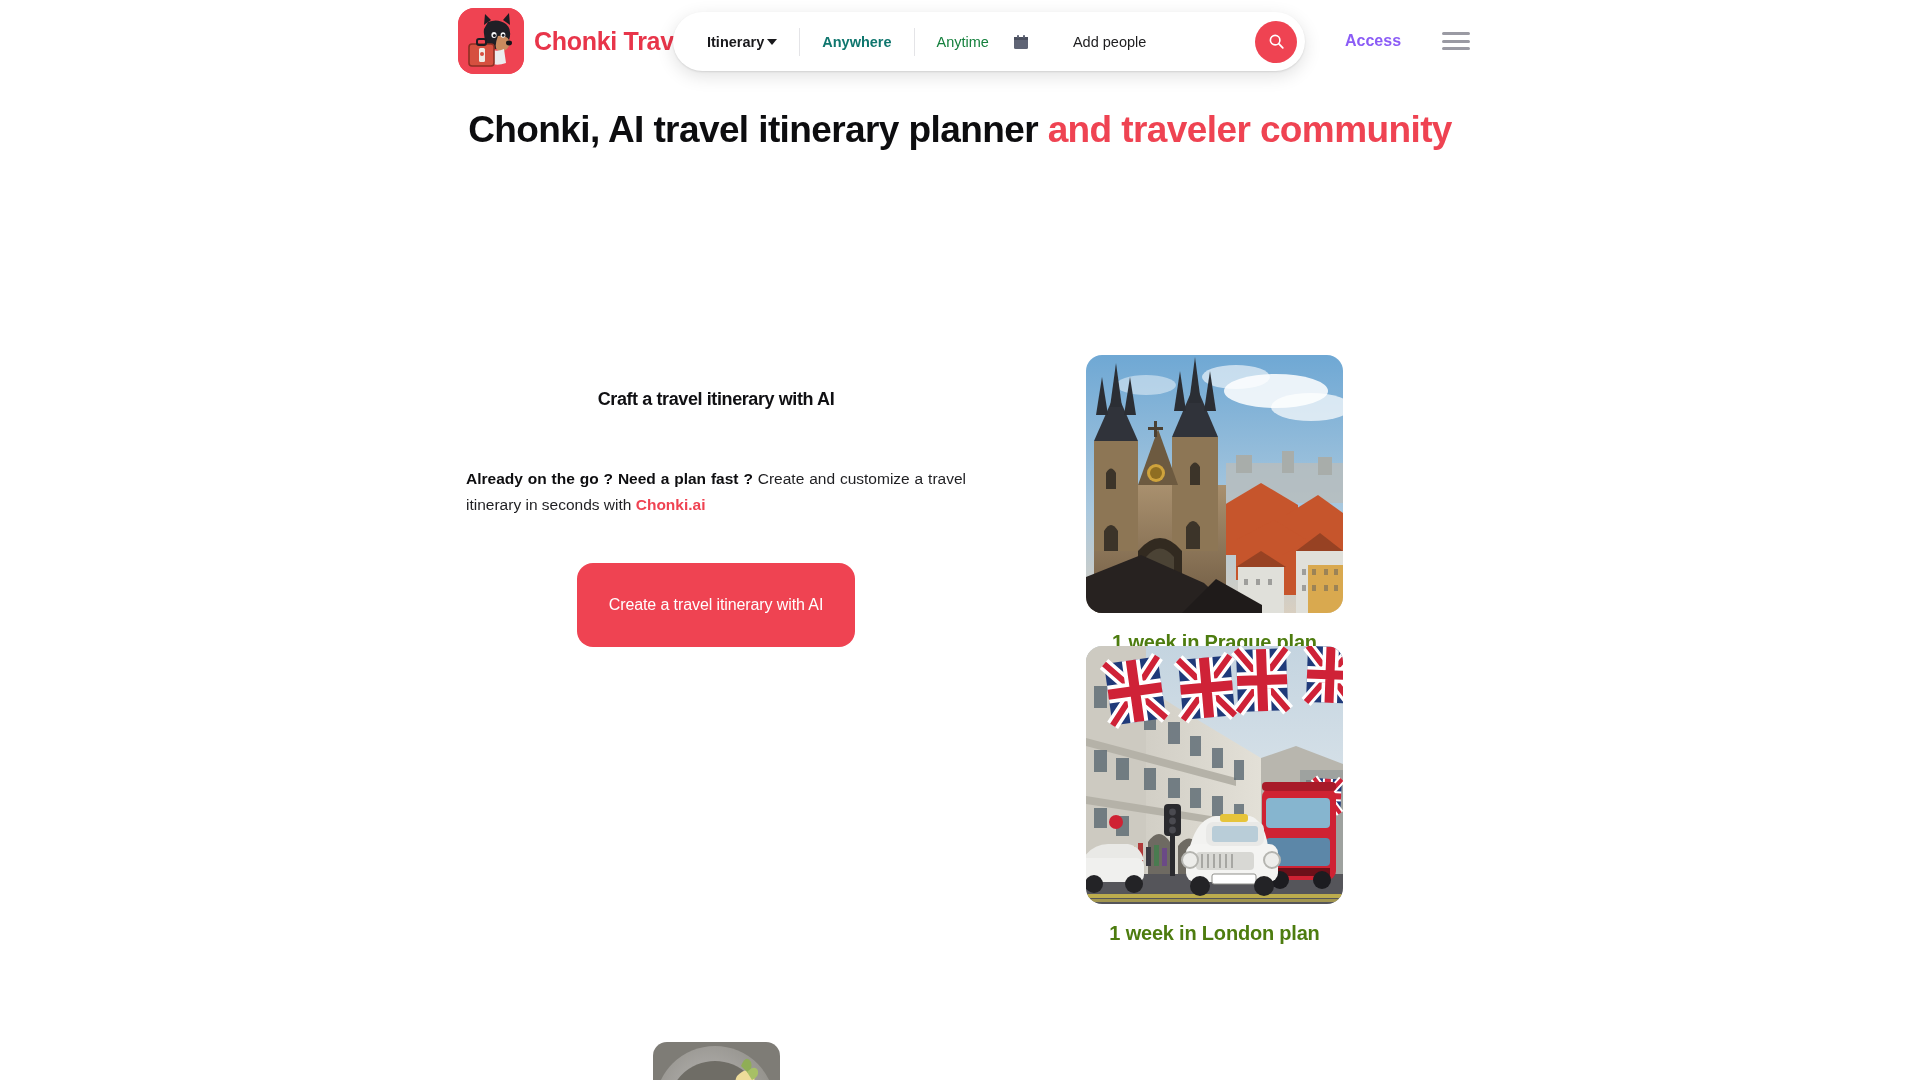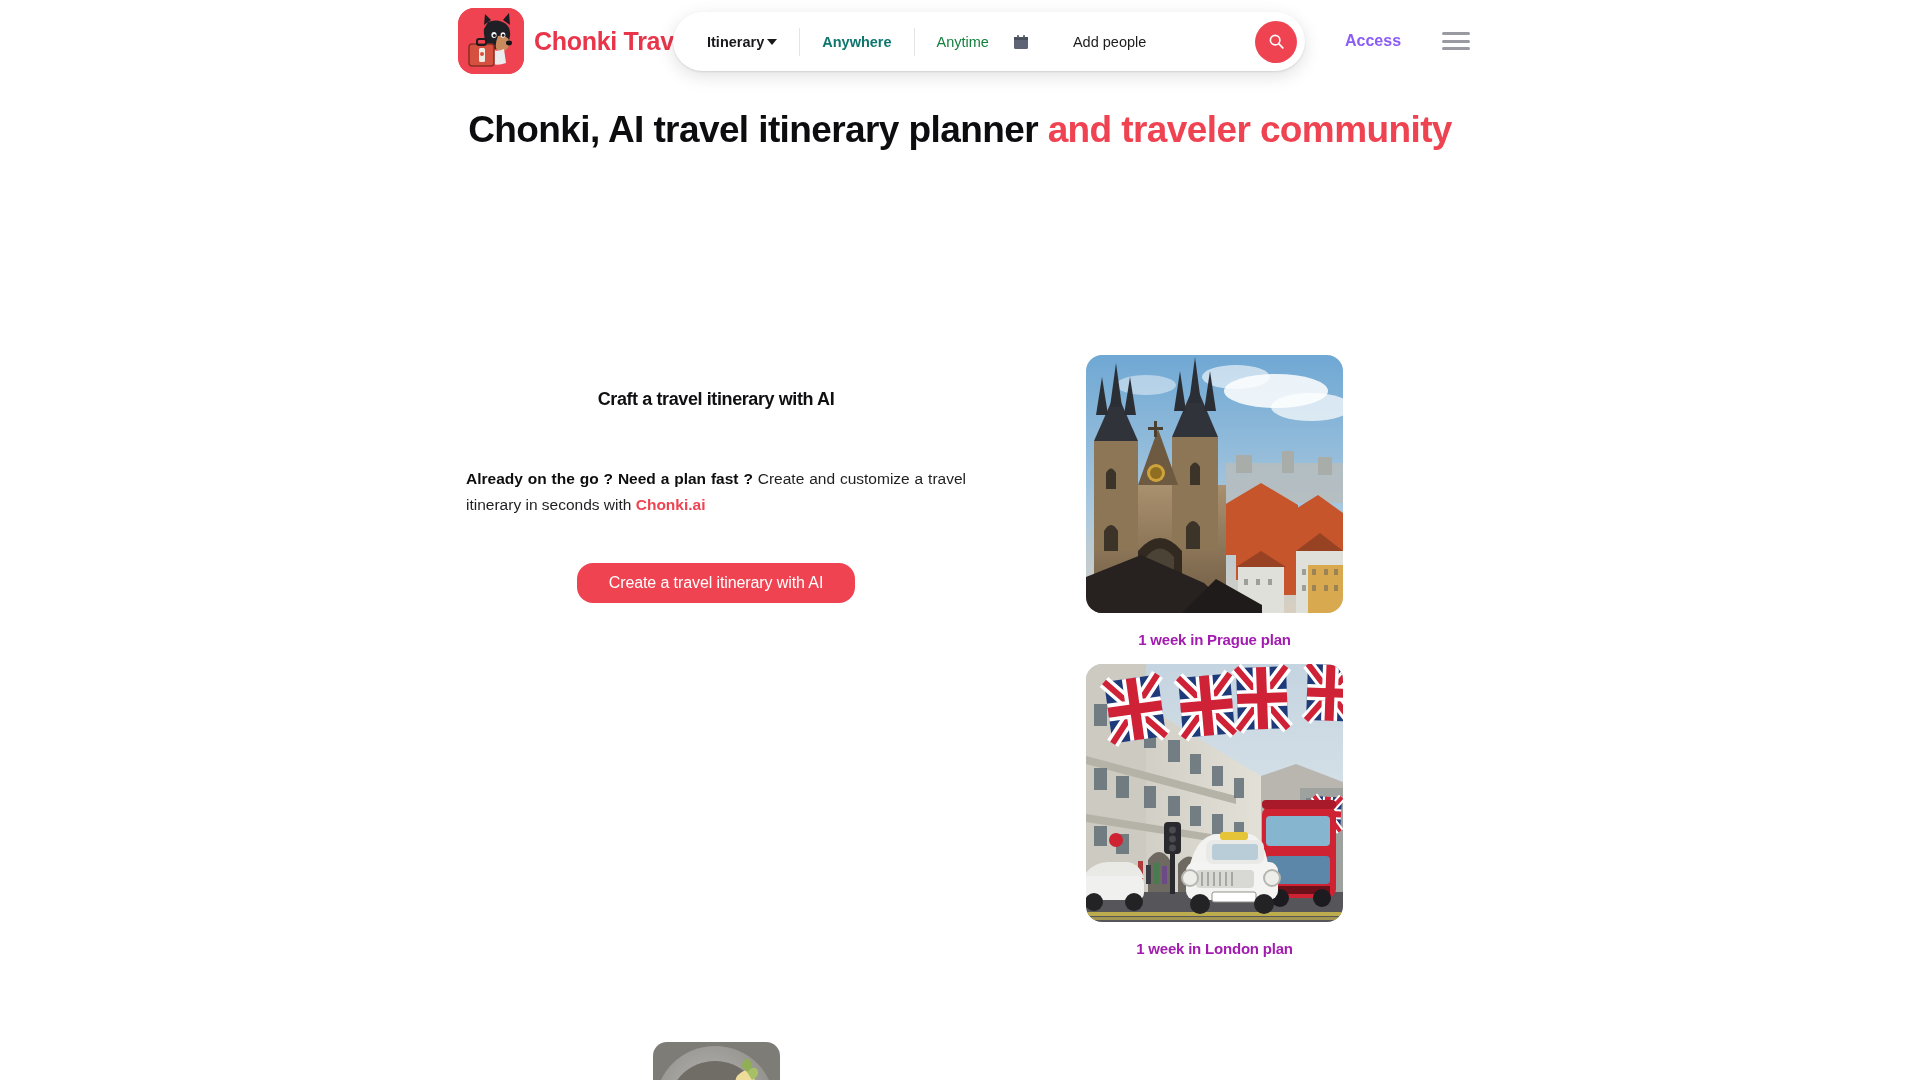--- a/index.html
+++ b/index.html
@@ -201,51 +201,51 @@
 
   .cta-wrap { text-align: center; margin-top: 46px; }
   .cta-btn {
     display: inline-block;
     background: #ef4352;
     color: #ffffff;
     border: none;
     border-radius: 16px;
     font-size: 16px;
     font-family: inherit;
-    padding: 12px 32px;
+    padding: 34px 32px;
     cursor: pointer;
     line-height: 1;
     letter-spacing: -0.1px;
   }
 
   
   .plan-card {
     position: absolute;
     width: 257px;
     cursor: pointer;
   }
   .plan-card.prague { left: 1086px; top: 203px; }
-  .plan-card.london { left: 1086px; top: 512px; }
+  .plan-card.london { left: 1086px; top: 494px; }
 
   .plan-thumb {
     width: 257px;
     height: 258px;
     border-radius: 16px;
     overflow: hidden;
     position: relative;
     display: block;
   }
   .plan-thumb svg { display: block; width: 100%; height: 100%; }
 
   .plan-caption {
     margin-top: 18px;
     text-align: center;
-    font-size: 15px;
+    font-size: 20px;
     font-weight: 700;
-    color: #a21caf;
+    color: #4d7c0f;
     letter-spacing: -0.2px;
     white-space: nowrap;
   }
 
   
   .community-card {
     position: absolute;
     left: 536px;
     top: 890px;
     width: 360px;

